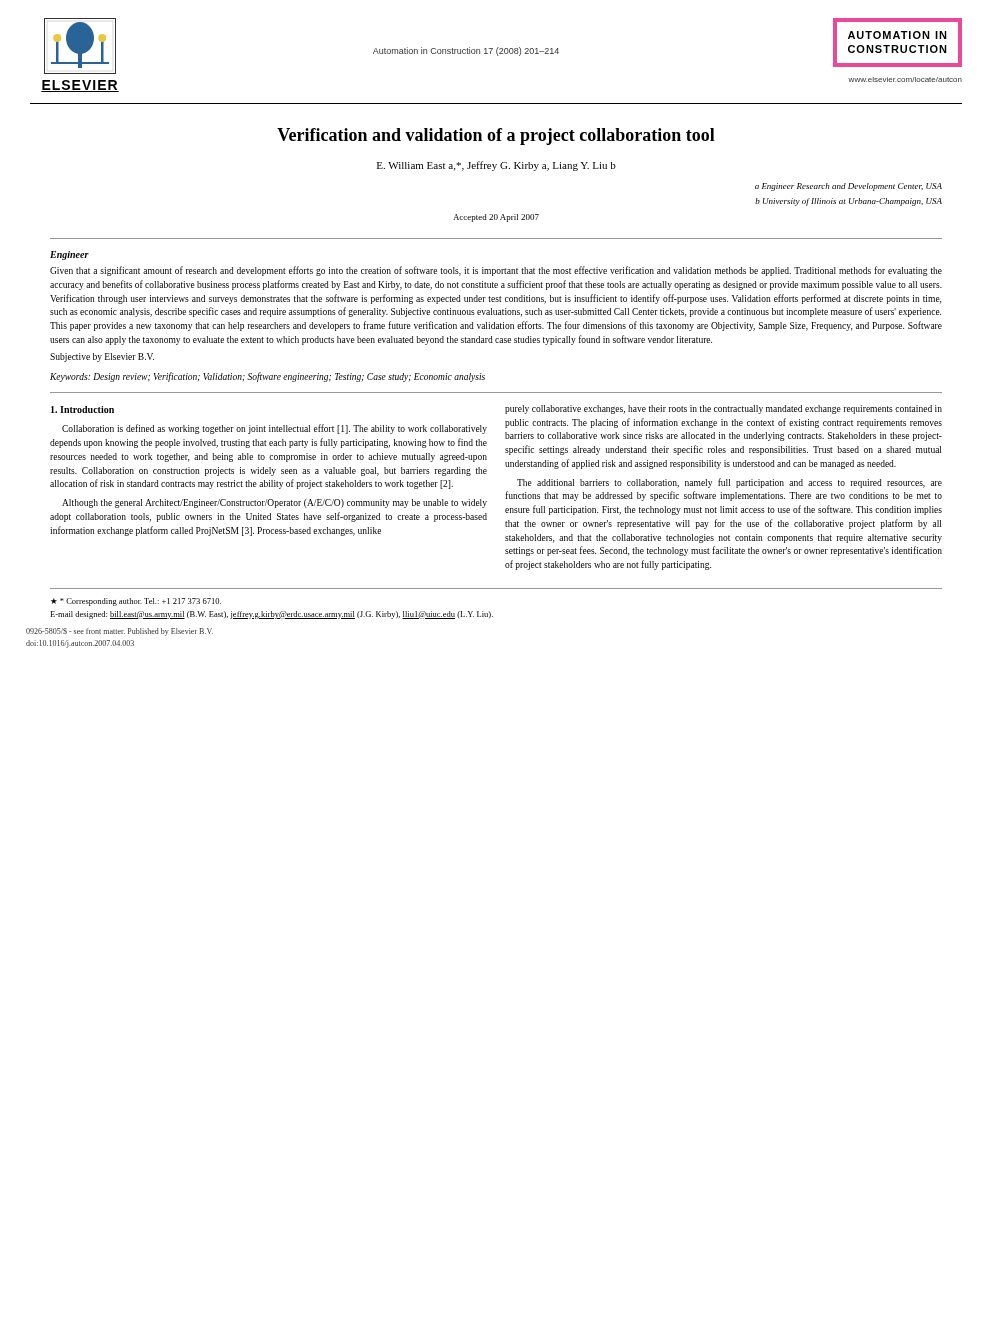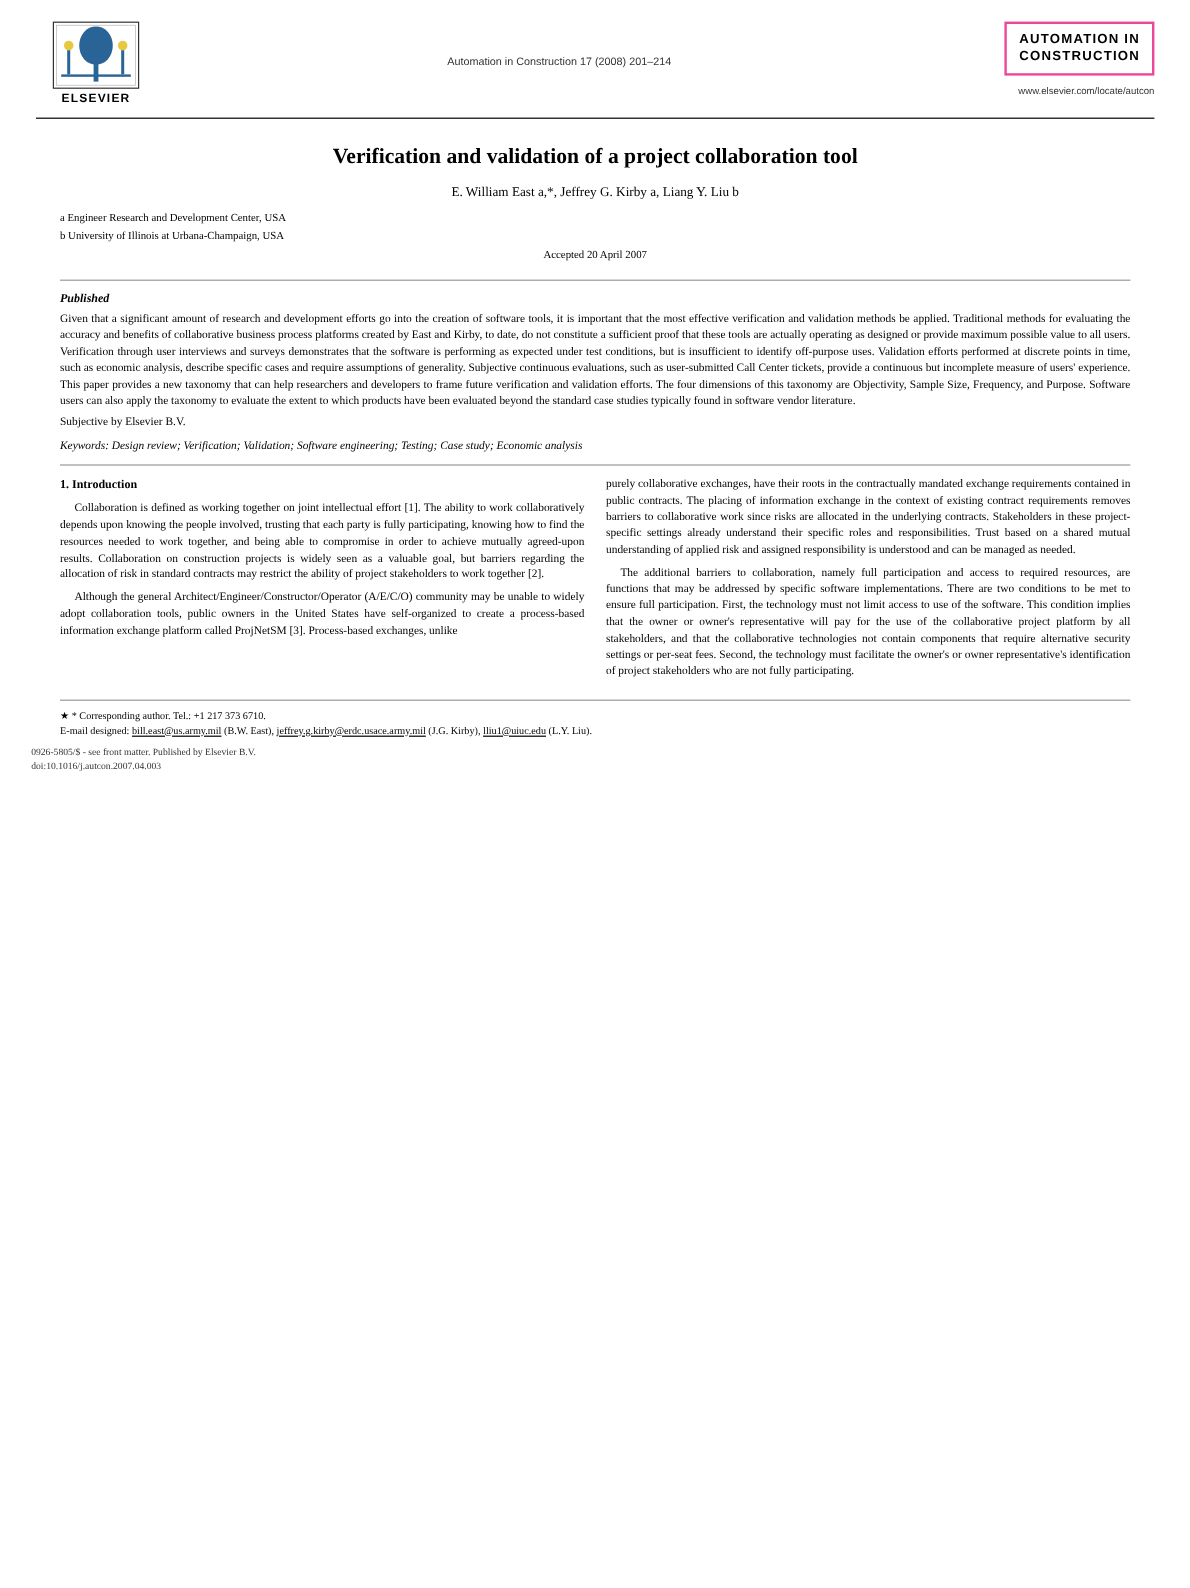--- a/index.html
+++ b/index.html
@@ -47,25 +47,26 @@
       overflow: hidden;
     }
 
     .elsevier-logo-box svg {
       width: 68px;
       height: 52px;
     }
 
     .elsevier-text {
       font-family: Arial, sans-serif;
-      font-size: 10px;
+      font-size: 14px;
       font-weight: bold;
       letter-spacing: 1px;
       margin-top: 3px;
       color: #000;
+      text-decoration: underline;
     }
 
     .header-center {
       text-align: center;
       flex: 1;
       padding-top: 28px;
     }
 
     .journal-title-small {
       font-family: Arial, sans-serif;
@@ -74,21 +75,21 @@
     }
 
     .header-right {
       width: 160px;
       display: flex;
       flex-direction: column;
       align-items: flex-end;
     }
 
     .automation-box {
-      border: 2px solid #ec4899;
+      border: 4px solid #ec4899;
       padding: 6px 10px;
       margin-bottom: 4px;
     }
 
     .automation-box-title {
       font-family: Arial, sans-serif;
       font-size: 11px;
       font-weight: bold;
       letter-spacing: 1px;
       line-height: 1.3;
@@ -122,22 +123,23 @@
       line-height: 1.3;
     }
 
     .authors {
       text-align: center;
       font-size: 11px;
       margin-bottom: 8px;
     }
 
     .affiliations {
-      text-align: left;
+      text-align: right;
       font-size: 9px;
+      font-style: italic;
       line-height: 1.6;
       margin-bottom: 4px;
     }
 
     .accepted-date {
       text-align: center;
       font-size: 9px;
       margin-bottom: 16px;
     }
 
@@ -297,21 +299,21 @@
     <div class="affiliations">
       <div>a Engineer Research and Development Center, USA</div>
       <div>b University of Illinois at Urbana-Champaign, USA</div>
     </div>
 
     <div class="accepted-date">Accepted 20 April 2007</div>
 
     <hr class="section-divider">
 
     <div class="abstract-section">
-      <div class="abstract-title">Published</div>
+      <div class="abstract-title">Engineer</div>
       <div class="abstract-text">Given that a significant amount of research and development efforts go into the creation of software tools, it is important that the most effective verification and validation methods be applied. Traditional methods for evaluating the accuracy and benefits of collaborative business process platforms created by East and Kirby, to date, do not constitute a sufficient proof that these tools are actually operating as designed or provide maximum possible value to all users. Verification through user interviews and surveys demonstrates that the software is performing as expected under test conditions, but is insufficient to identify off-purpose uses. Validation efforts performed at discrete points in time, such as economic analysis, describe specific cases and require assumptions of generality. Subjective continuous evaluations, such as user-submitted Call Center tickets, provide a continuous but incomplete measure of users' experience. This paper provides a new taxonomy that can help researchers and developers to frame future verification and validation efforts. The four dimensions of this taxonomy are Objectivity, Sample Size, Frequency, and Purpose. Software users can also apply the taxonomy to evaluate the extent to which products have been evaluated beyond the standard case studies typically found in software vendor literature.</div>
       <div class="published-by">Subjective by Elsevier B.V.</div>
     </div>
 
     <div class="keywords-line">
       <span class="keywords-label">Keywords:</span>
       <span>Design review; Verification; Validation; Software engineering; Testing; Case study; Economic analysis</span>
     </div>
 
     <hr class="section-divider">

